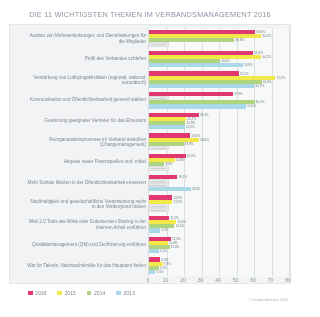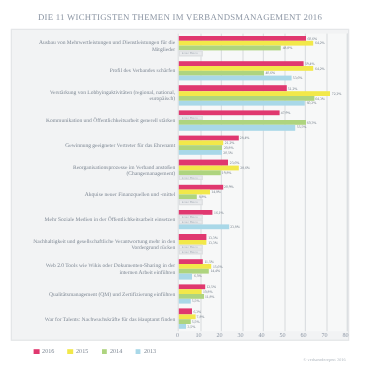--- a/index.html
+++ b/index.html
@@ -11,21 +11,20 @@
     height: 317px;
     background: #ffffff;
     font-family: "Liberation Sans", sans-serif;
     overflow: hidden;
   }
   #chart-root {
     position: relative;
     width: 300px;
     height: 232px;
     box-sizing: border-box;
-    font-family: Liberation Serif, serif;
   }
   #chart-title {
     position: absolute;
     top: 10px;
     left: 0;
     width: 300px;
     text-align: center;
     font-size: 7.3px;
     letter-spacing: 0.22px;
     color: #8b95a3;

